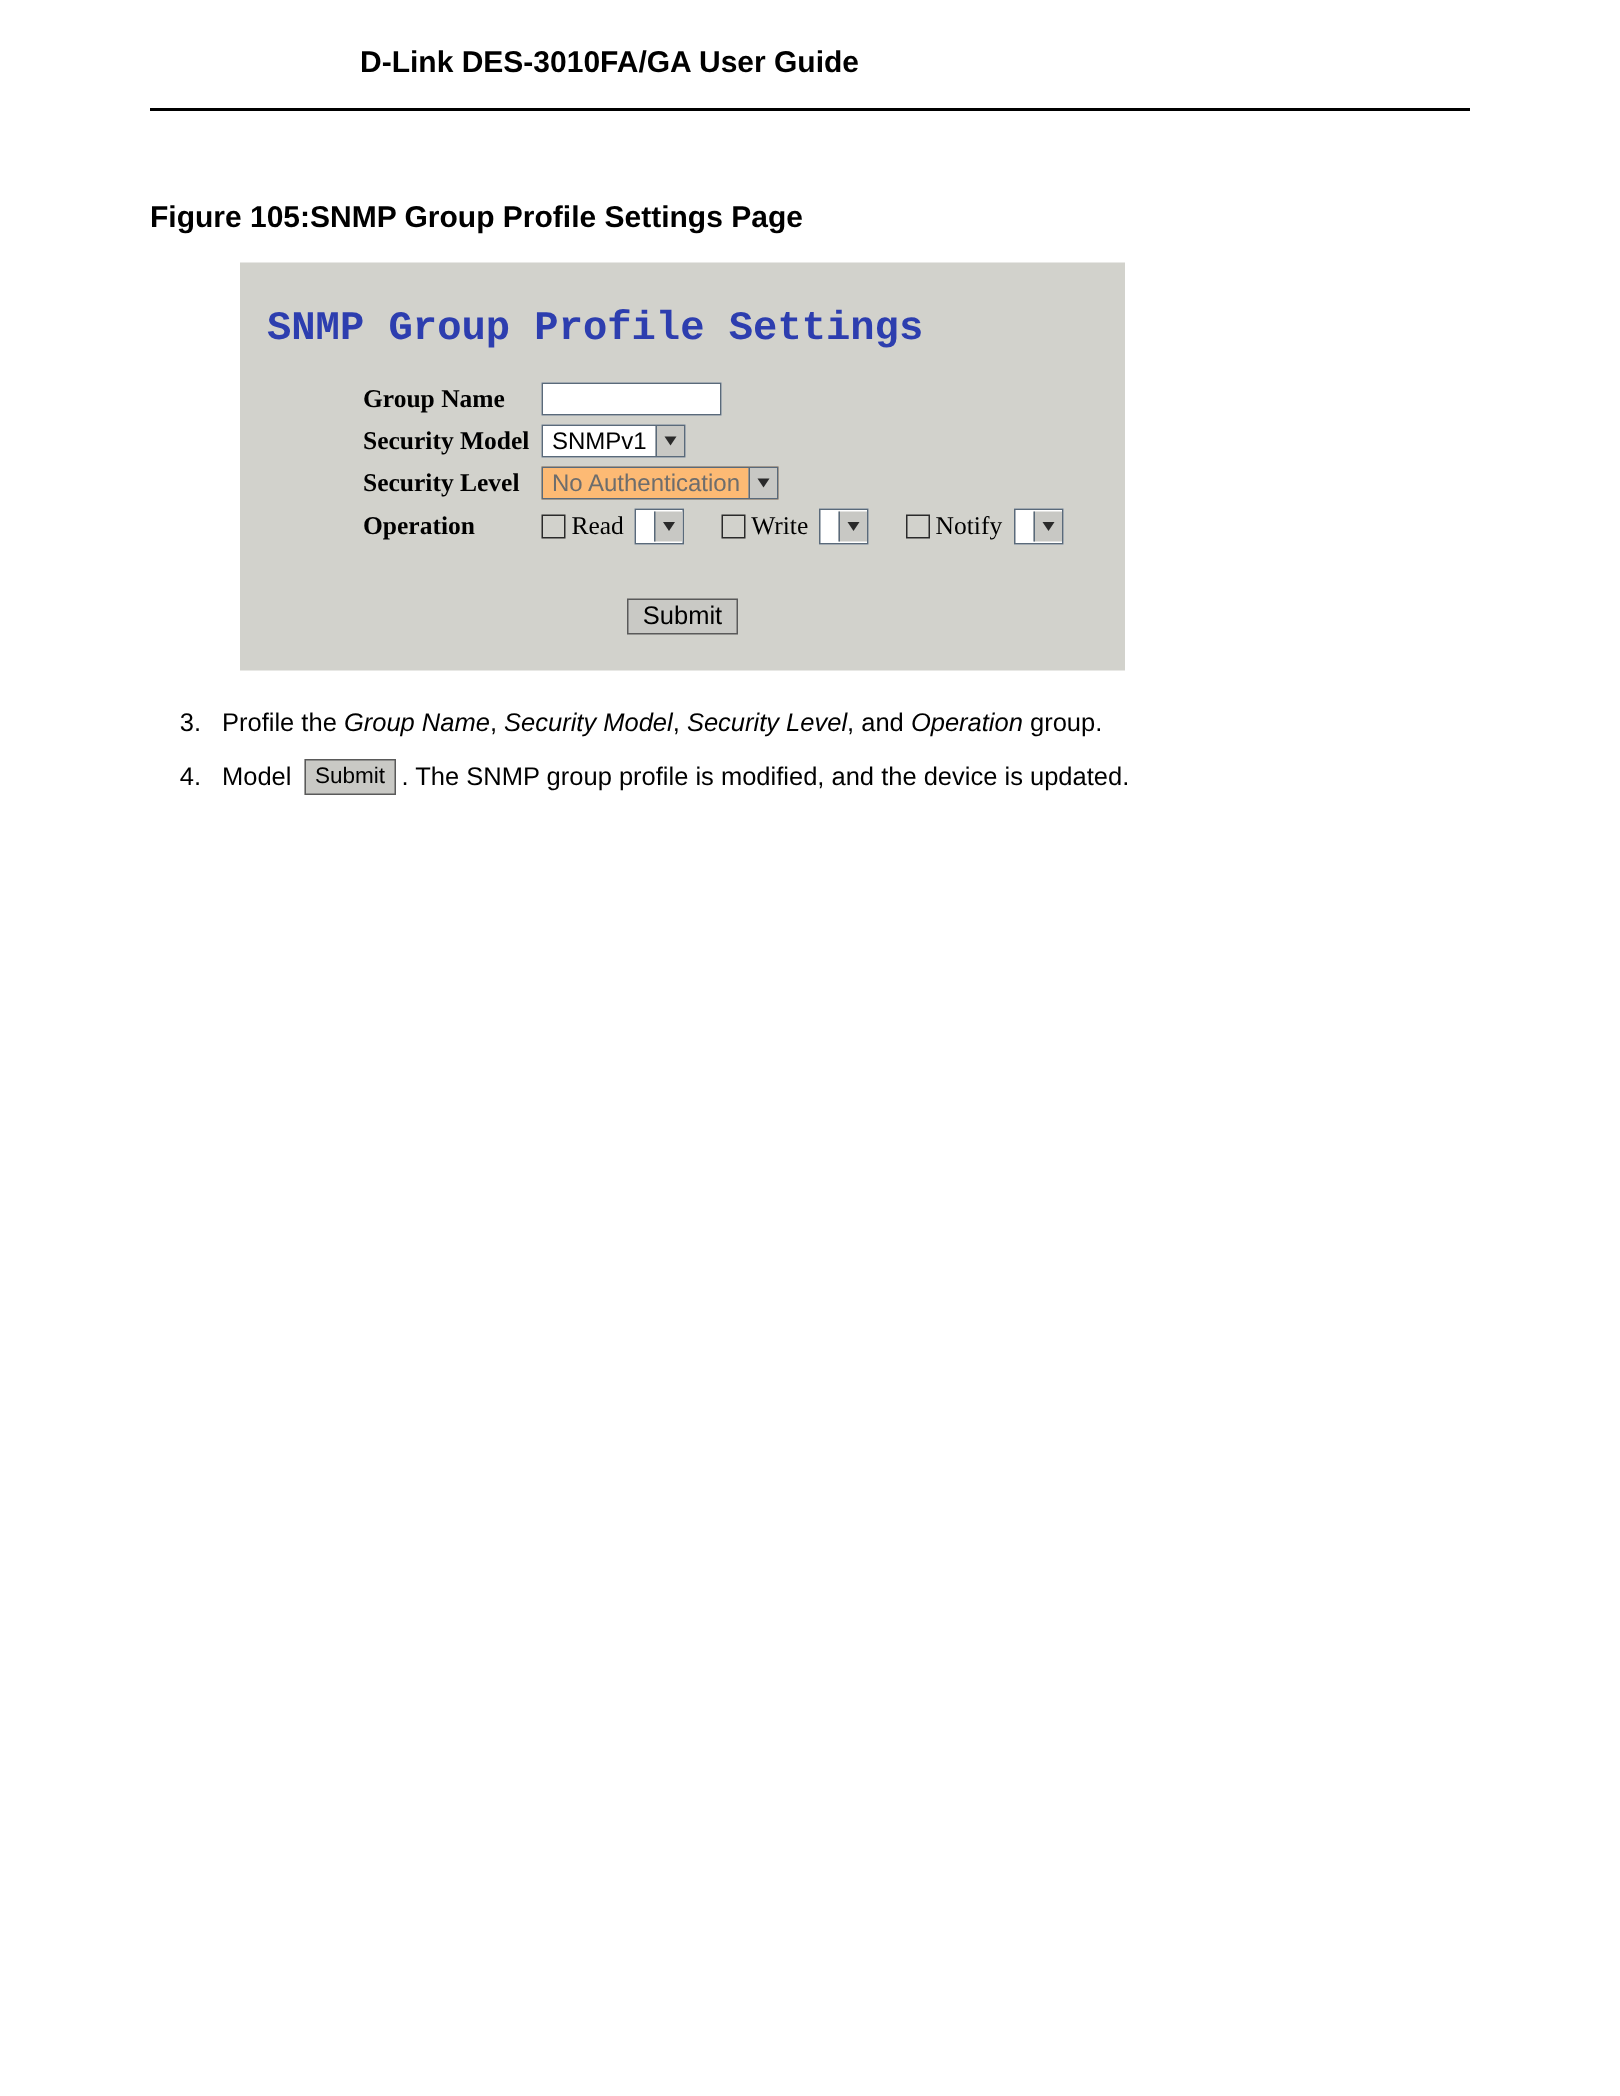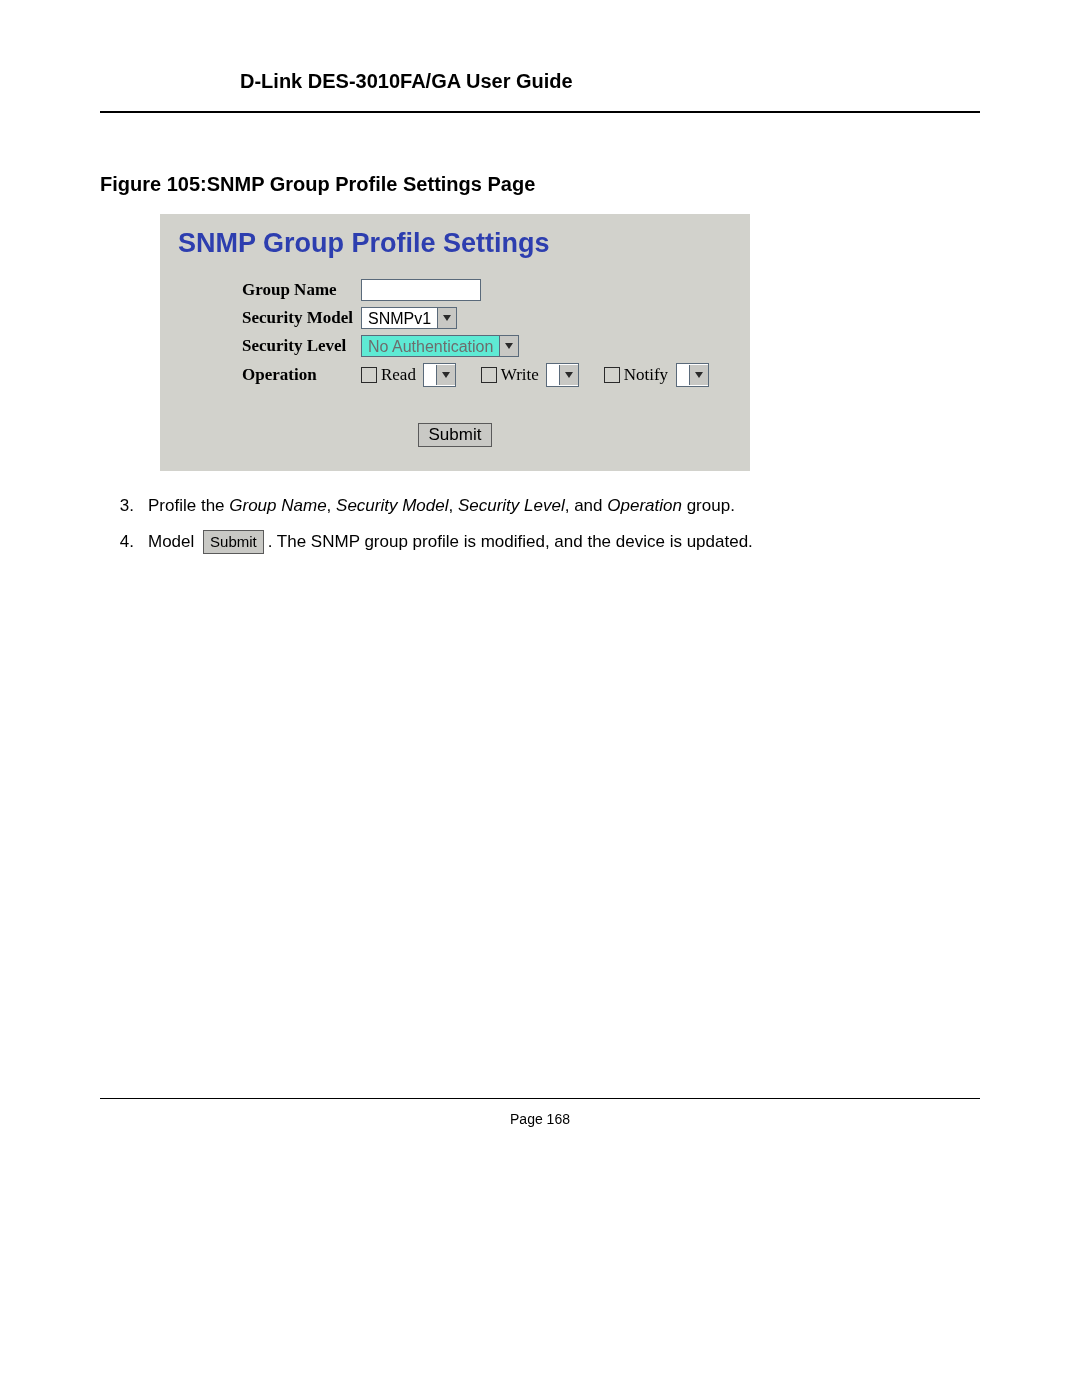--- a/index.html
+++ b/index.html
@@ -1,27 +1,27 @@
 <!DOCTYPE html>
 <html><head>
 <meta charset="utf-8">
 <style>
   html,body{margin:0;padding:0;background:#fff;font-family:Arial,Helvetica,sans-serif;color:#000}
-  .page{width:1080px;height:1177px;margin:0 auto;position:relative;box-sizing:border-box;padding:70px 100px 0 100px}
+  .page{width:1080px;height:1177px;margin:0 auto;position:relative;box-sizing:border-box;padding:31px 100px 0 100px}
   .hdr-title{font-weight:bold;font-size:20px;margin-left:140px}
   .hdr-rule{border:none;border-top:2px solid #000;margin:18px 0 0 0}
   .figure-title{font-weight:bold;font-size:20px;margin-top:60px;margin-bottom:18px}
   .panel{background:#d2d2cc;width:590px;margin-left:60px;padding:14px 18px 24px 18px;box-sizing:border-box}
-  .panel-title{color:#2d3eaf;font-family:Liberation Sans, sans-serif;font-weight:bold;font-size:27px;margin:0 0 14px 0}
+  .panel-title{color:#2d3eaf;font-family:Liberation Mono, monospace;font-weight:bold;font-size:27px;margin:16px 0 14px 0}
   .form-table{margin-left:60px;border-collapse:separate;border-spacing:0 6px}
   .form-table td{vertical-align:middle;padding:0 4px}
   .lbl{font-family:Georgia,"Times New Roman",serif;font-weight:bold;font-size:17px;color:#000;white-space:nowrap}
   .txtbox{background:#fff;border:1px solid #5a6a7a;height:22px;width:120px;box-sizing:border-box}
   .sel-wrap{display:inline-flex;align-items:flex-end;background:#fff;border:1px solid #5a6a7a;box-sizing:border-box;height:22px}
-  .sel-wrap.disabled{background:#5eead4}
+  .sel-wrap.disabled{background:#fdba74}
   .sel-val{font-family:Arial,Helvetica,sans-serif;font-size:16px;padding:0 6px;white-space:nowrap}
   .sel-wrap.disabled .sel-val{color:#6d6d6d}
   .sel-btn{width:18px;height:20px;background:#c8c8c4;border-left:1px solid #5a6a7a;display:flex;align-items:center;justify-content:center}
   .tri{width:0;height:0;border-left:4px solid transparent;border-right:4px solid transparent;border-top:6px solid #2a2a2a}
   .chk{display:inline-block;width:14px;height:14px;border:1px solid #2a2a2a;background:#d2d2cc;vertical-align:middle;margin-right:4px}
   .op-label{font-family:Liberation Serif, serif;font-size:17px;vertical-align:middle;margin-right:3px}
   .drop{display:inline-flex;align-items:center;background:#fff;border:1px solid #5a6a7a;height:22px;vertical-align:middle}
   .drop .blk{width:12px;height:20px}
   .drop .sel-btn{border-left:1px solid #5a6a7a}
   .op-cell{white-space:nowrap}
@@ -126,17 +126,13 @@
       </div>
     </div>
     <div class="step">
       <div class="step-num">4.</div>
       <div class="step-body">
         <span>Model </span><span class="inline-btn">Submit</span><span>. The SNMP group profile is modified, and the device is updated.</span>
       </div>
     </div>
   </div>
 
-  <div class="footer">
-    <hr class="footer-rule">
-    <div class="footer-txt">Page 168</div>
-  </div>
 </div>
 
 </body></html>

